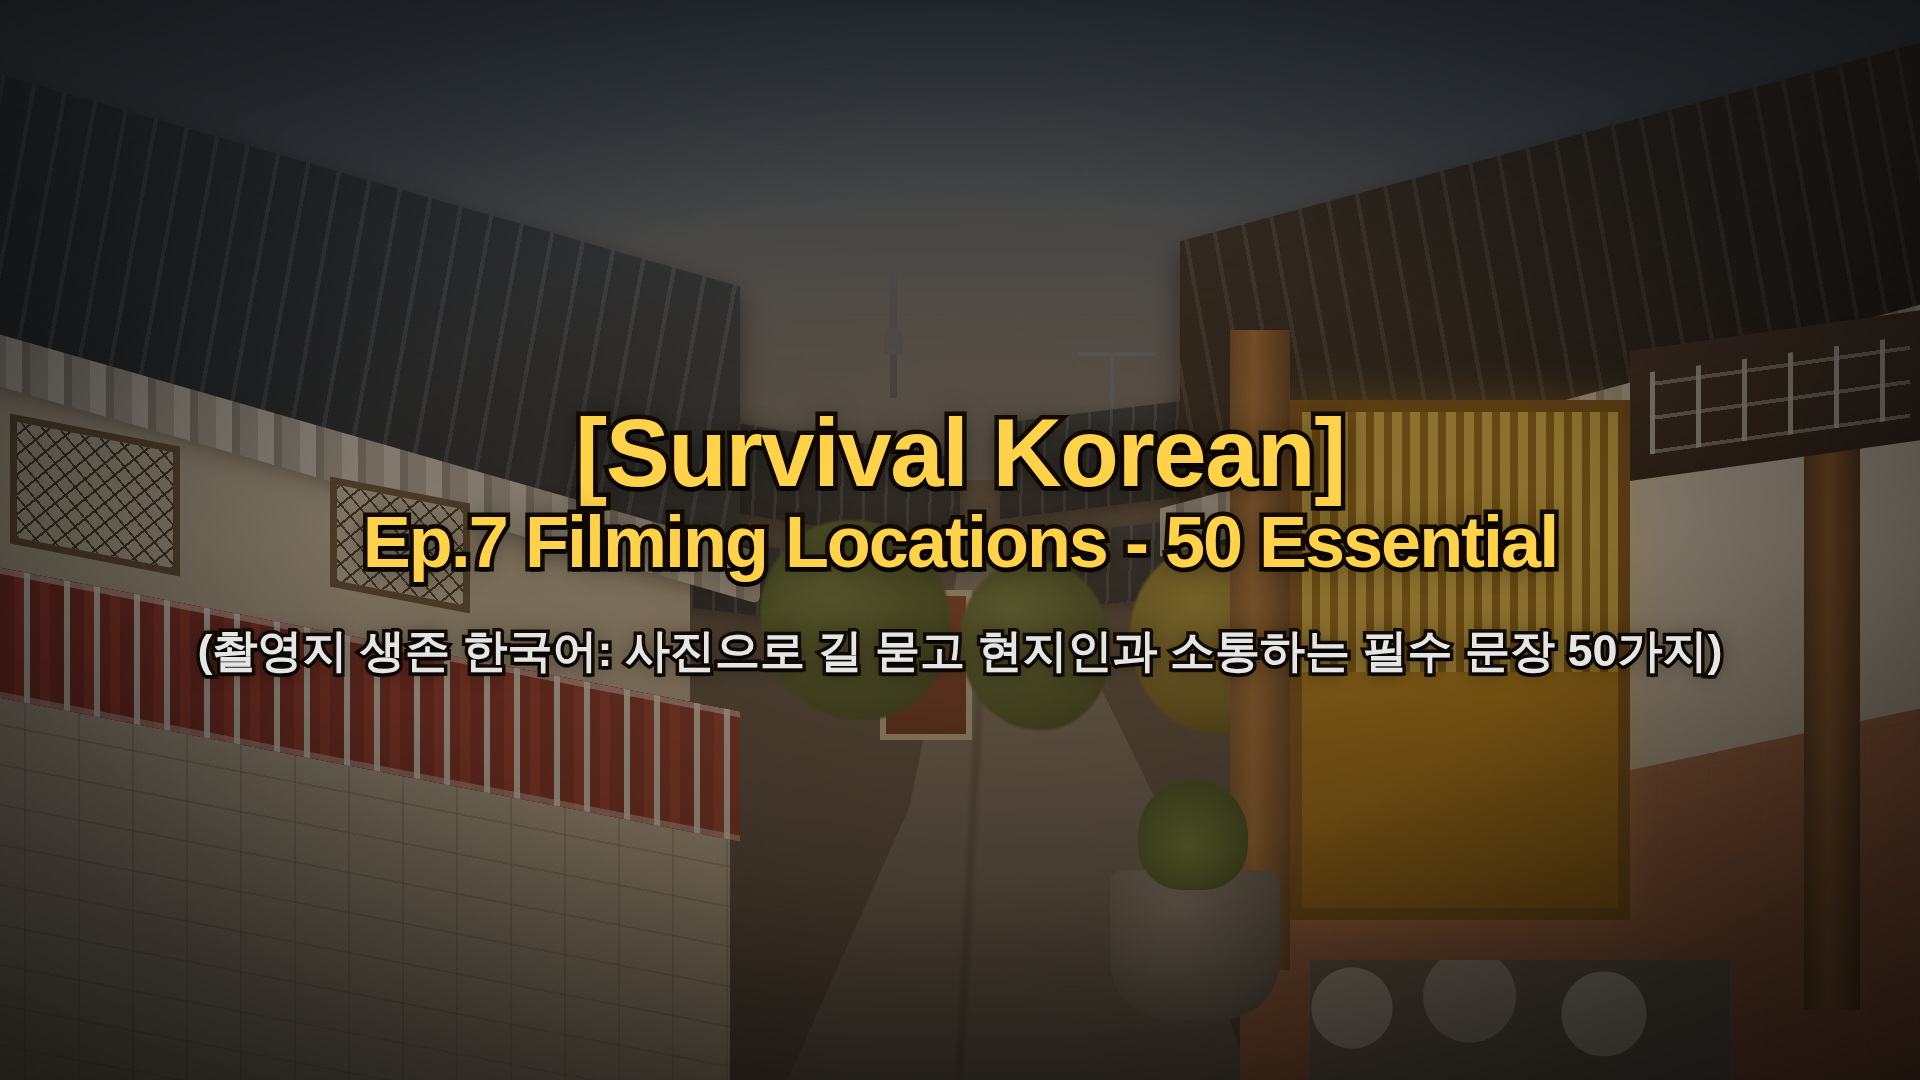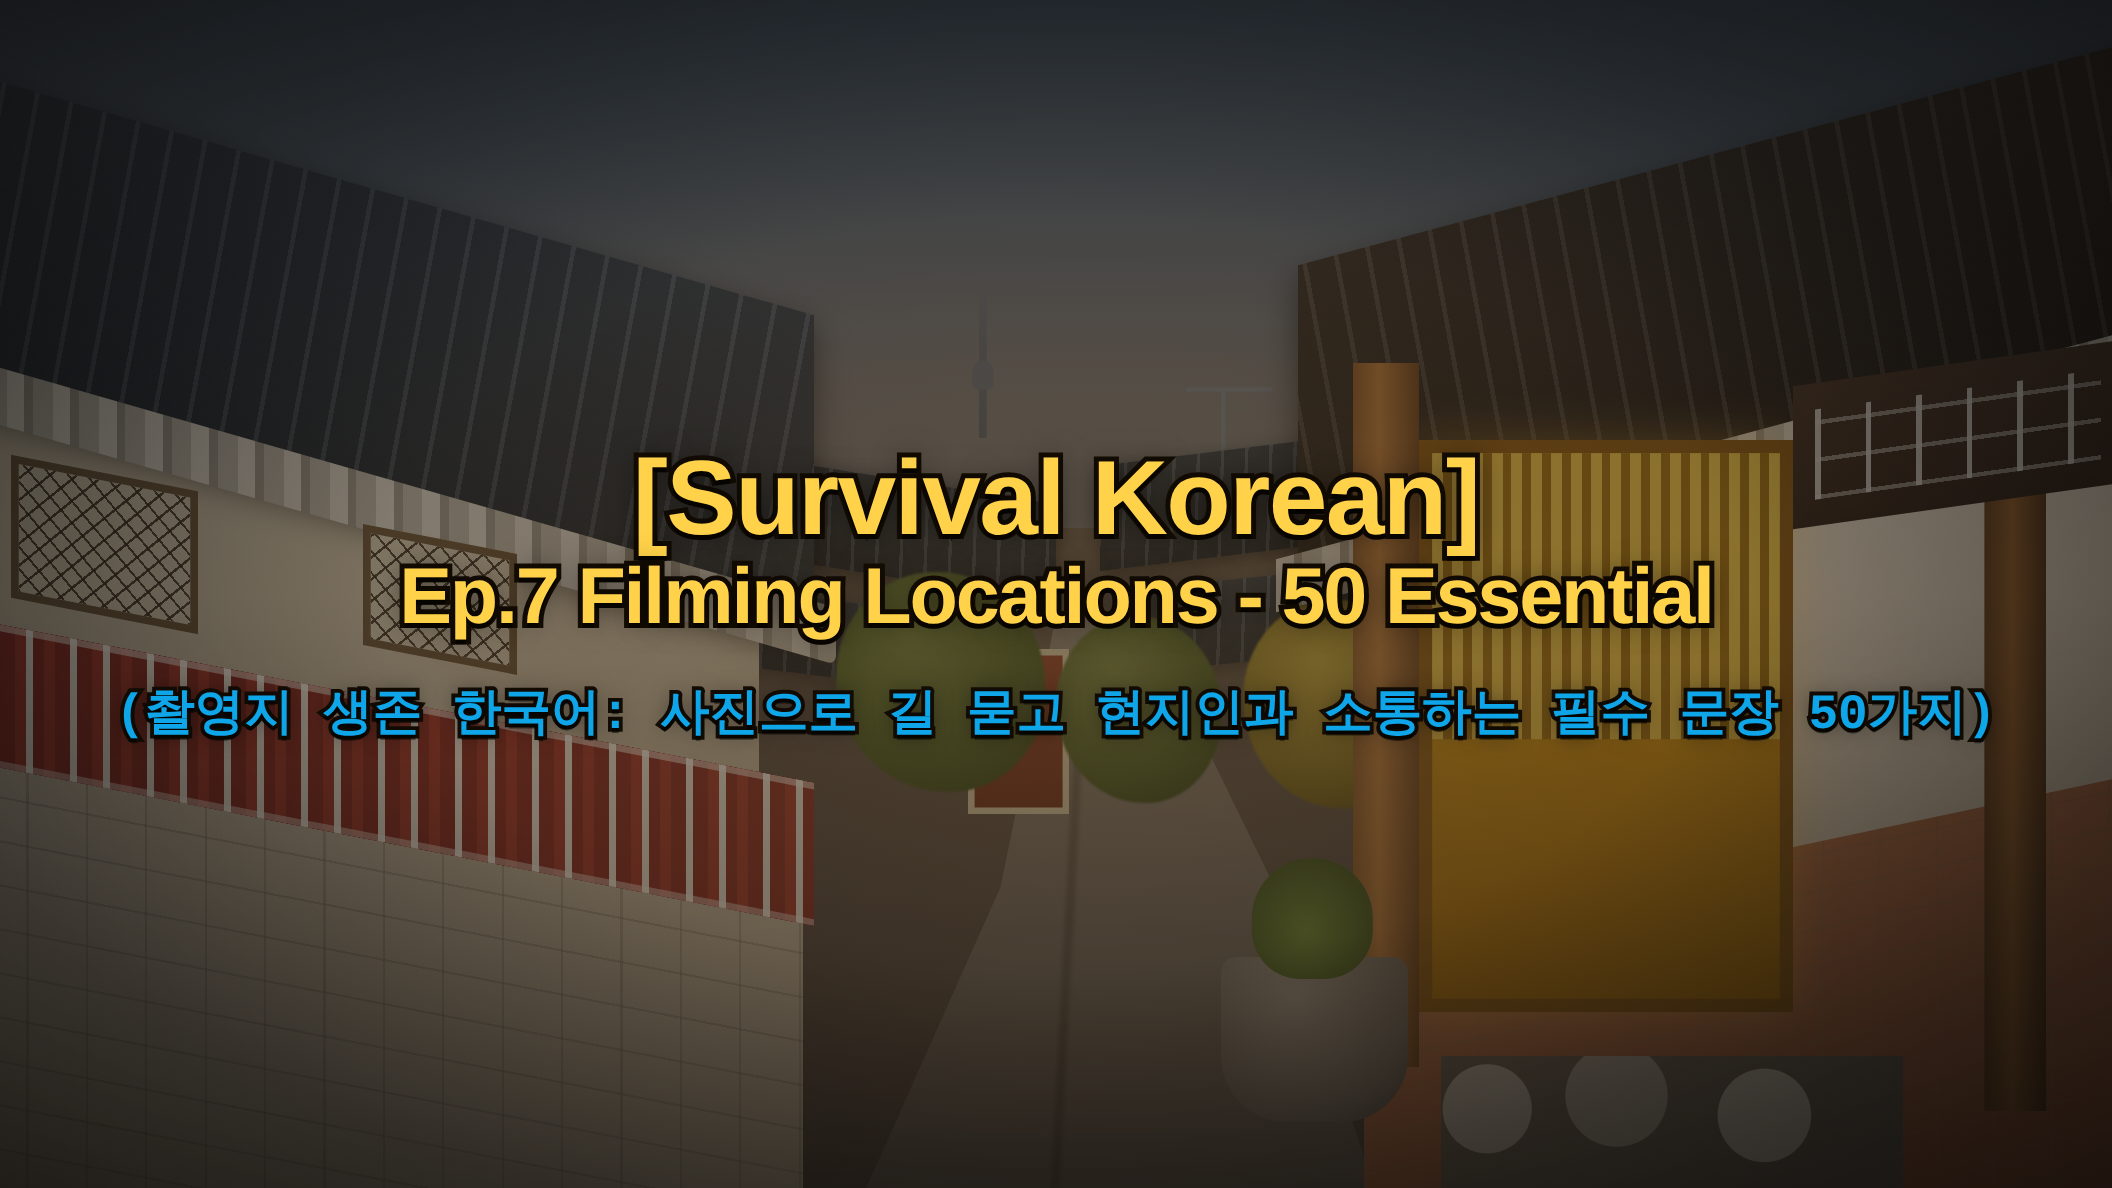--- a/index.html
+++ b/index.html
@@ -265,26 +265,25 @@
   }
   .tline.l1 { font-size:96px; }
   .tline.l2 { font-size:72px; letter-spacing:-2px; }
   .tline.l3 { font-size:96px; letter-spacing:-1px; }
 
   .subtitle {
     margin-top:44px;
     font-weight:800;
     font-size:45px;
     line-height:1.2;
-    color:#0ea5e9;
+    color:#e5e5e5;
     white-space:nowrap;
     -webkit-text-stroke:7px #140d04;
     paint-order:stroke fill;
     text-shadow:0 4px 0 rgba(0,0,0,0.5), 0 0 18px rgba(0,0,0,0.6);
-    font-family:Liberation Mono, monospace;
   }
 </style>
 </head>
 <body>
 
 <div class="thumb">
 
   <div class="photo">
     <div class="sky"></div>
     <div class="city"></div>

